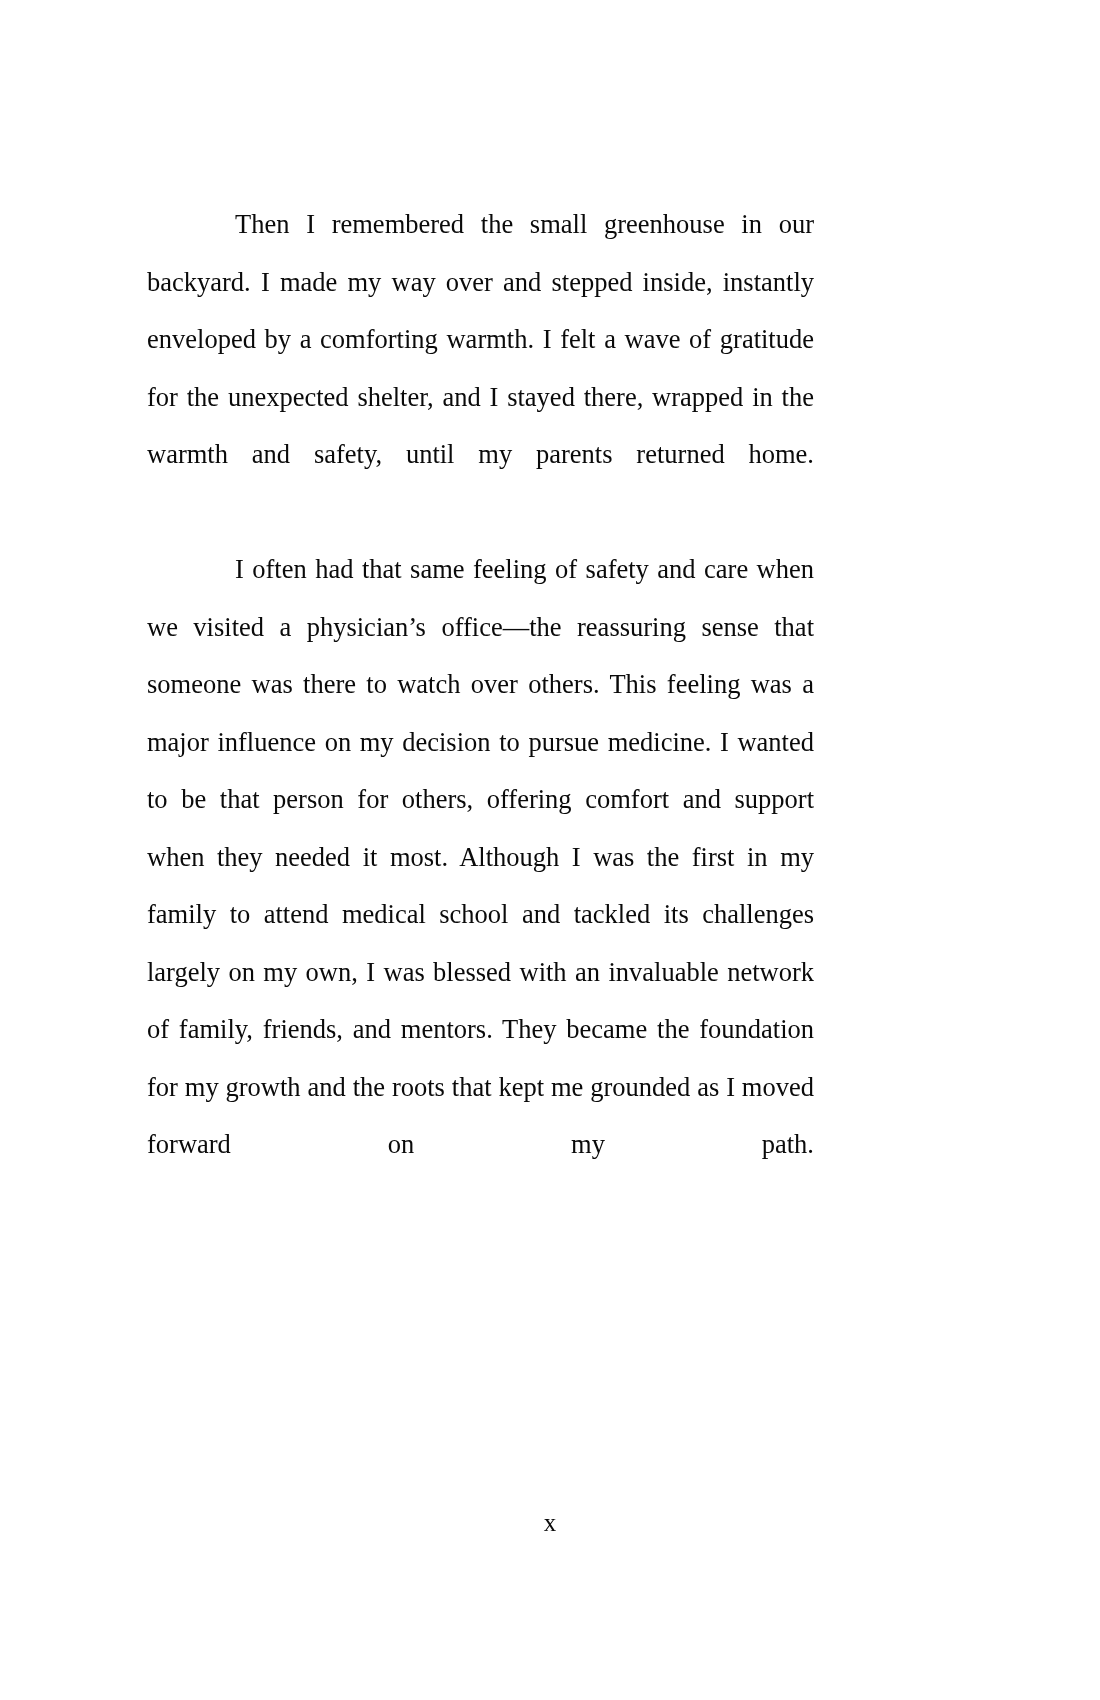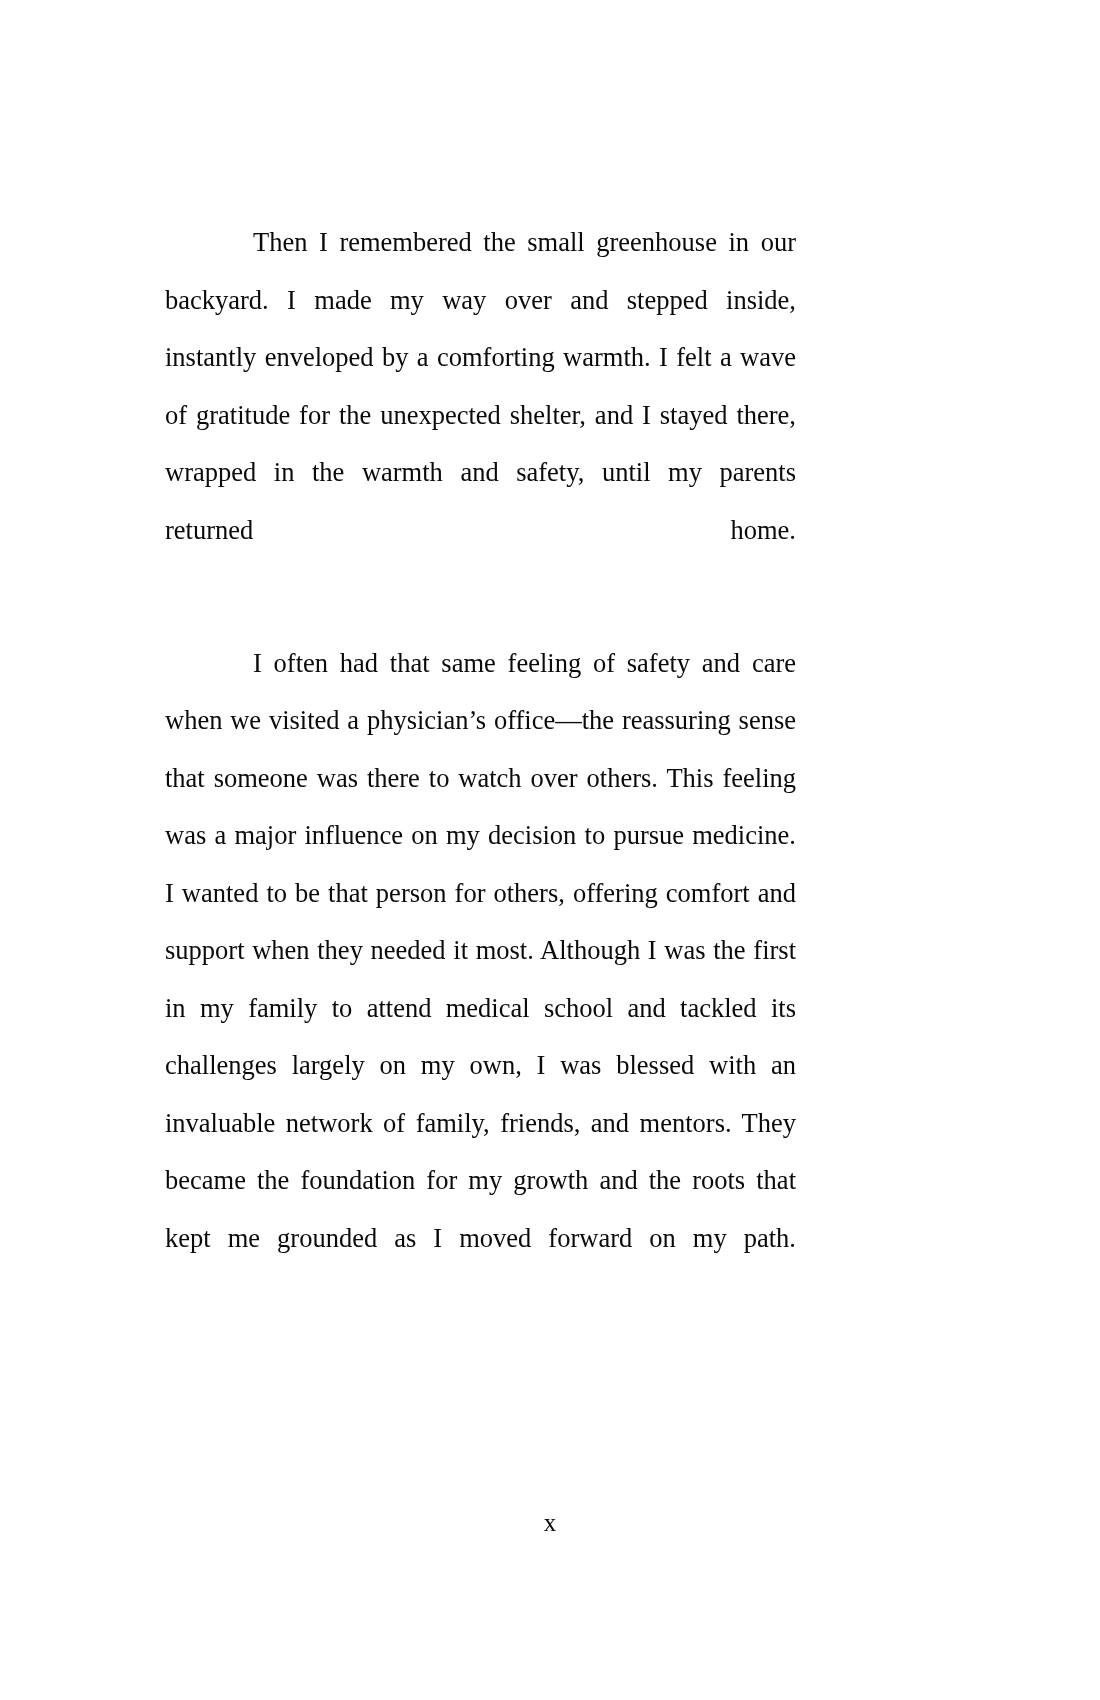--- a/index.html
+++ b/index.html
@@ -33,21 +33,21 @@
     top: 196px;
     width: 667px;
   }
 
   .paragraph {
     font-size: 26.5px;
     line-height: 57.5px;
     text-align: justify;
     text-justify: inter-word;
     text-indent: 88px;
-    margin: 18px;
+    margin: 0;
     padding: 0;
     color: #0a0a0a;
     -webkit-font-smoothing: antialiased;
   }
 
   .paragraph + .paragraph {
     margin-top: 0px;
   }
 
   

